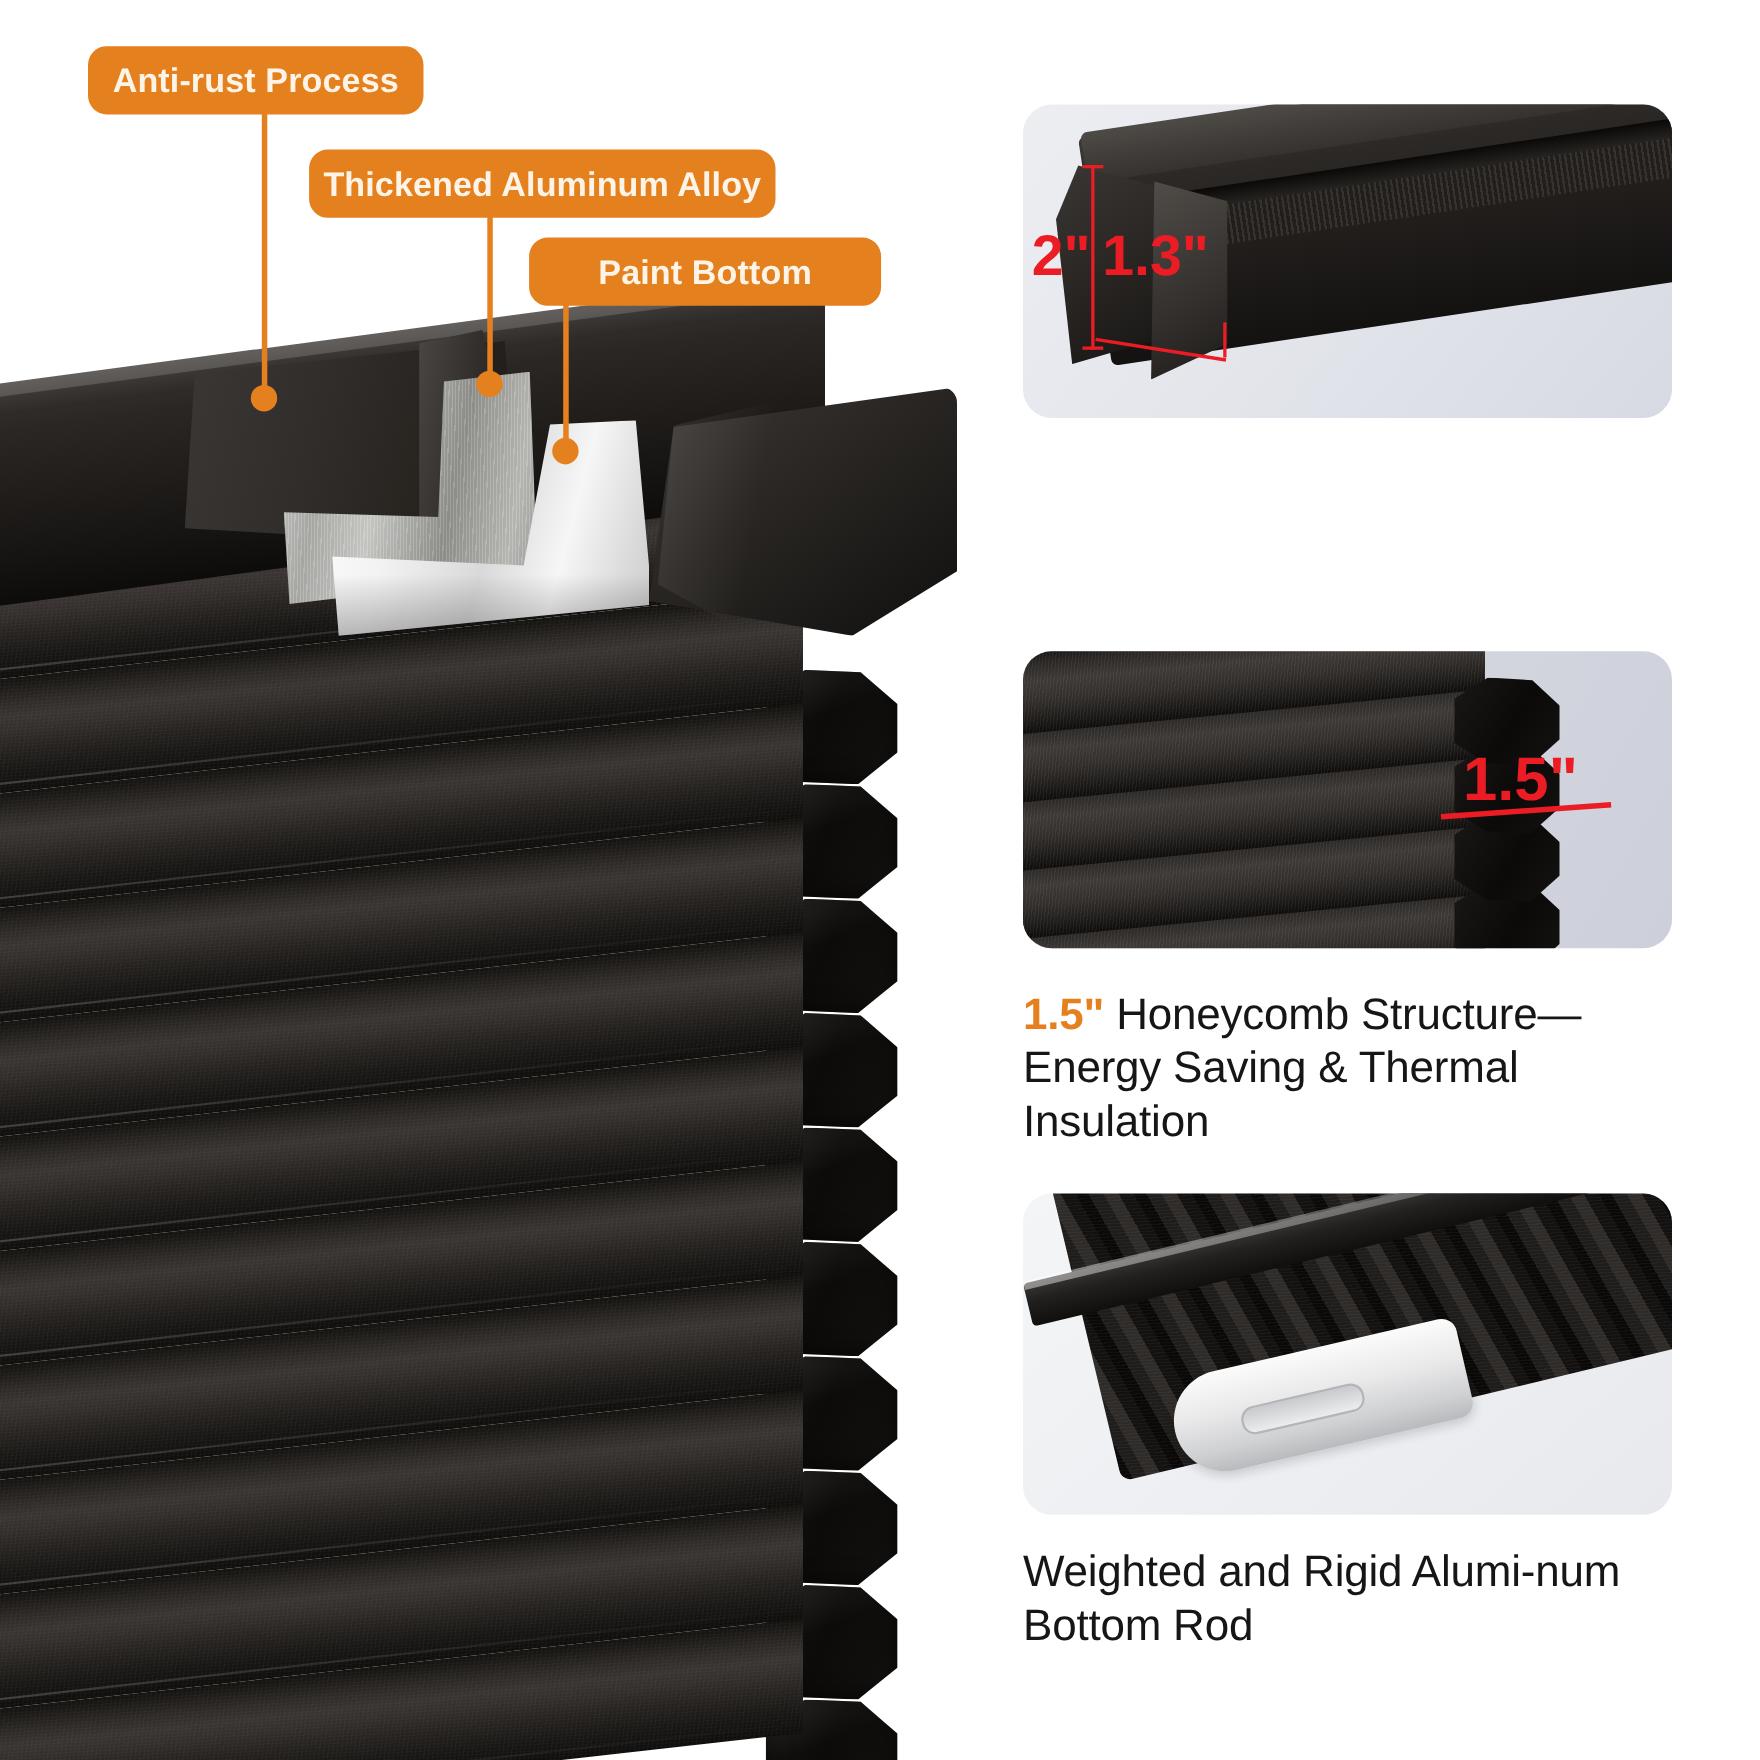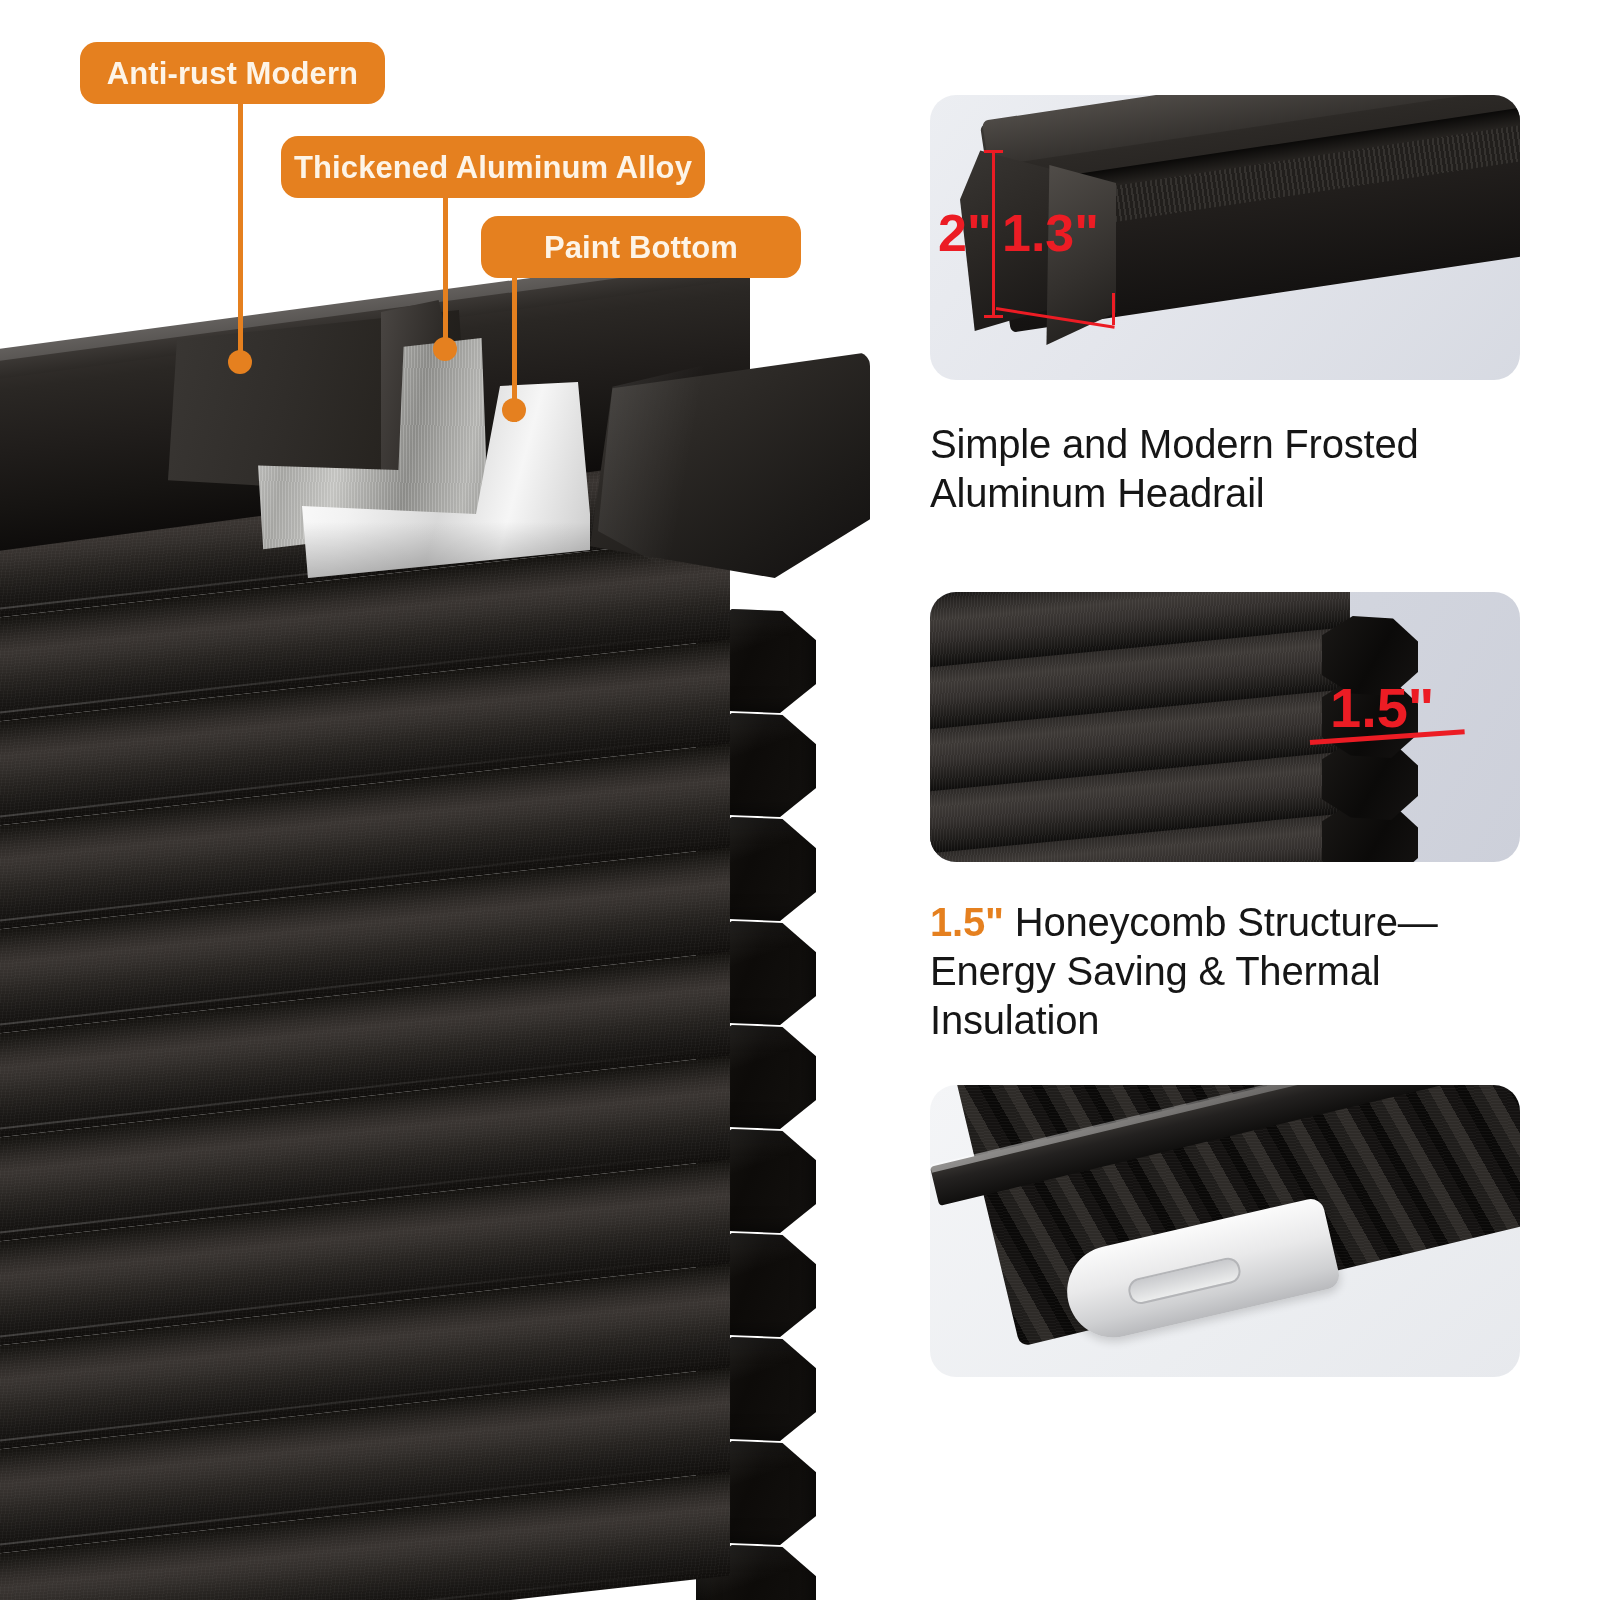--- a/index.html
+++ b/index.html
@@ -307,21 +307,21 @@
 
     <div class="layer layer-dark"></div>
     <div class="layer layer-dark2"></div>
     <div class="layer layer-alum"></div>
     <div class="layer layer-alum-edge"></div>
     <div class="layer layer-paint"></div>
     <div class="layer layer-paint-sh"></div>
 
     <div class="leader" style="left:238px;top:100px;height:262px;"></div>
     <div class="leaddot" style="left:228px;top:350px;"></div>
-    <div class="badge" style="left:80px;top:42px;width:305px;height:62px;font-size:31px;">Anti-rust Modern</div>
+    <div class="badge" style="left:80px;top:42px;width:305px;height:62px;font-size:31px;">Anti-rust Process</div>
 
     <div class="leader" style="left:443px;top:190px;height:170px;"></div>
     <div class="leaddot" style="left:433px;top:337px;"></div>
     <div class="badge" style="left:281px;top:136px;width:424px;height:62px;font-size:31px;">Thickened Aluminum Alloy</div>
 
     <div class="leader" style="left:512px;top:270px;height:152px;"></div>
     <div class="leaddot" style="left:502px;top:398px;"></div>
     <div class="badge" style="left:481px;top:216px;width:320px;height:62px;font-size:31px;">Paint Bottom</div>
   </div>
 
@@ -338,21 +338,20 @@
       <div class="dimline" style="left:62px;top:55px;width:3px;height:168px;"></div>
       <div class="dimline" style="left:54px;top:55px;width:19px;height:3px;"></div>
       <div class="dimline" style="left:54px;top:220px;width:19px;height:3px;"></div>
       <div class="dimtxt" style="left:8px;top:112px;font-size:52px;">2"</div>
 
       <div class="dimline" style="left:66px;top:212px;width:120px;height:3px;transform:rotate(9deg);transform-origin:left center;"></div>
       <div class="dimline" style="left:182px;top:198px;width:3px;height:32px;"></div>
       <div class="dimtxt" style="left:72px;top:112px;font-size:52px;">1.3"</div>
     </div>
 
-    <div class="cap" style="top:420px;">Simple and Modern Frosted Aluminum Headrail</div>
 
     <div class="photo p2" id="p2">
         <div class="hrow" style="top: 228px;">
           <div class="hface" style="transform: skewY(-5.5deg);"></div>
         </div>
         <div class="hrow" style="top: 166px;">
           <div class="hface" style="transform: skewY(-5.5deg);"></div>
           <div class="hhex" style="left: 452px; top: 44px;"></div>
         </div>
         <div class="hrow" style="top: 104px;">
@@ -378,14 +377,15 @@
 
     <div class="photo p3">
       <div class="fabric"></div>
       <div class="fabtex"></div>
       <div class="rod"></div>
       <div class="rodhl"></div>
       <div class="handle"></div>
       <div class="handleslot"></div>
     </div>
 
+    <div class="cap" style="top:1405px;width:560px;">Weighted and Rigid Alumi-num Bottom Rod</div>
   </div>
 </div>
 
 </body></html>

